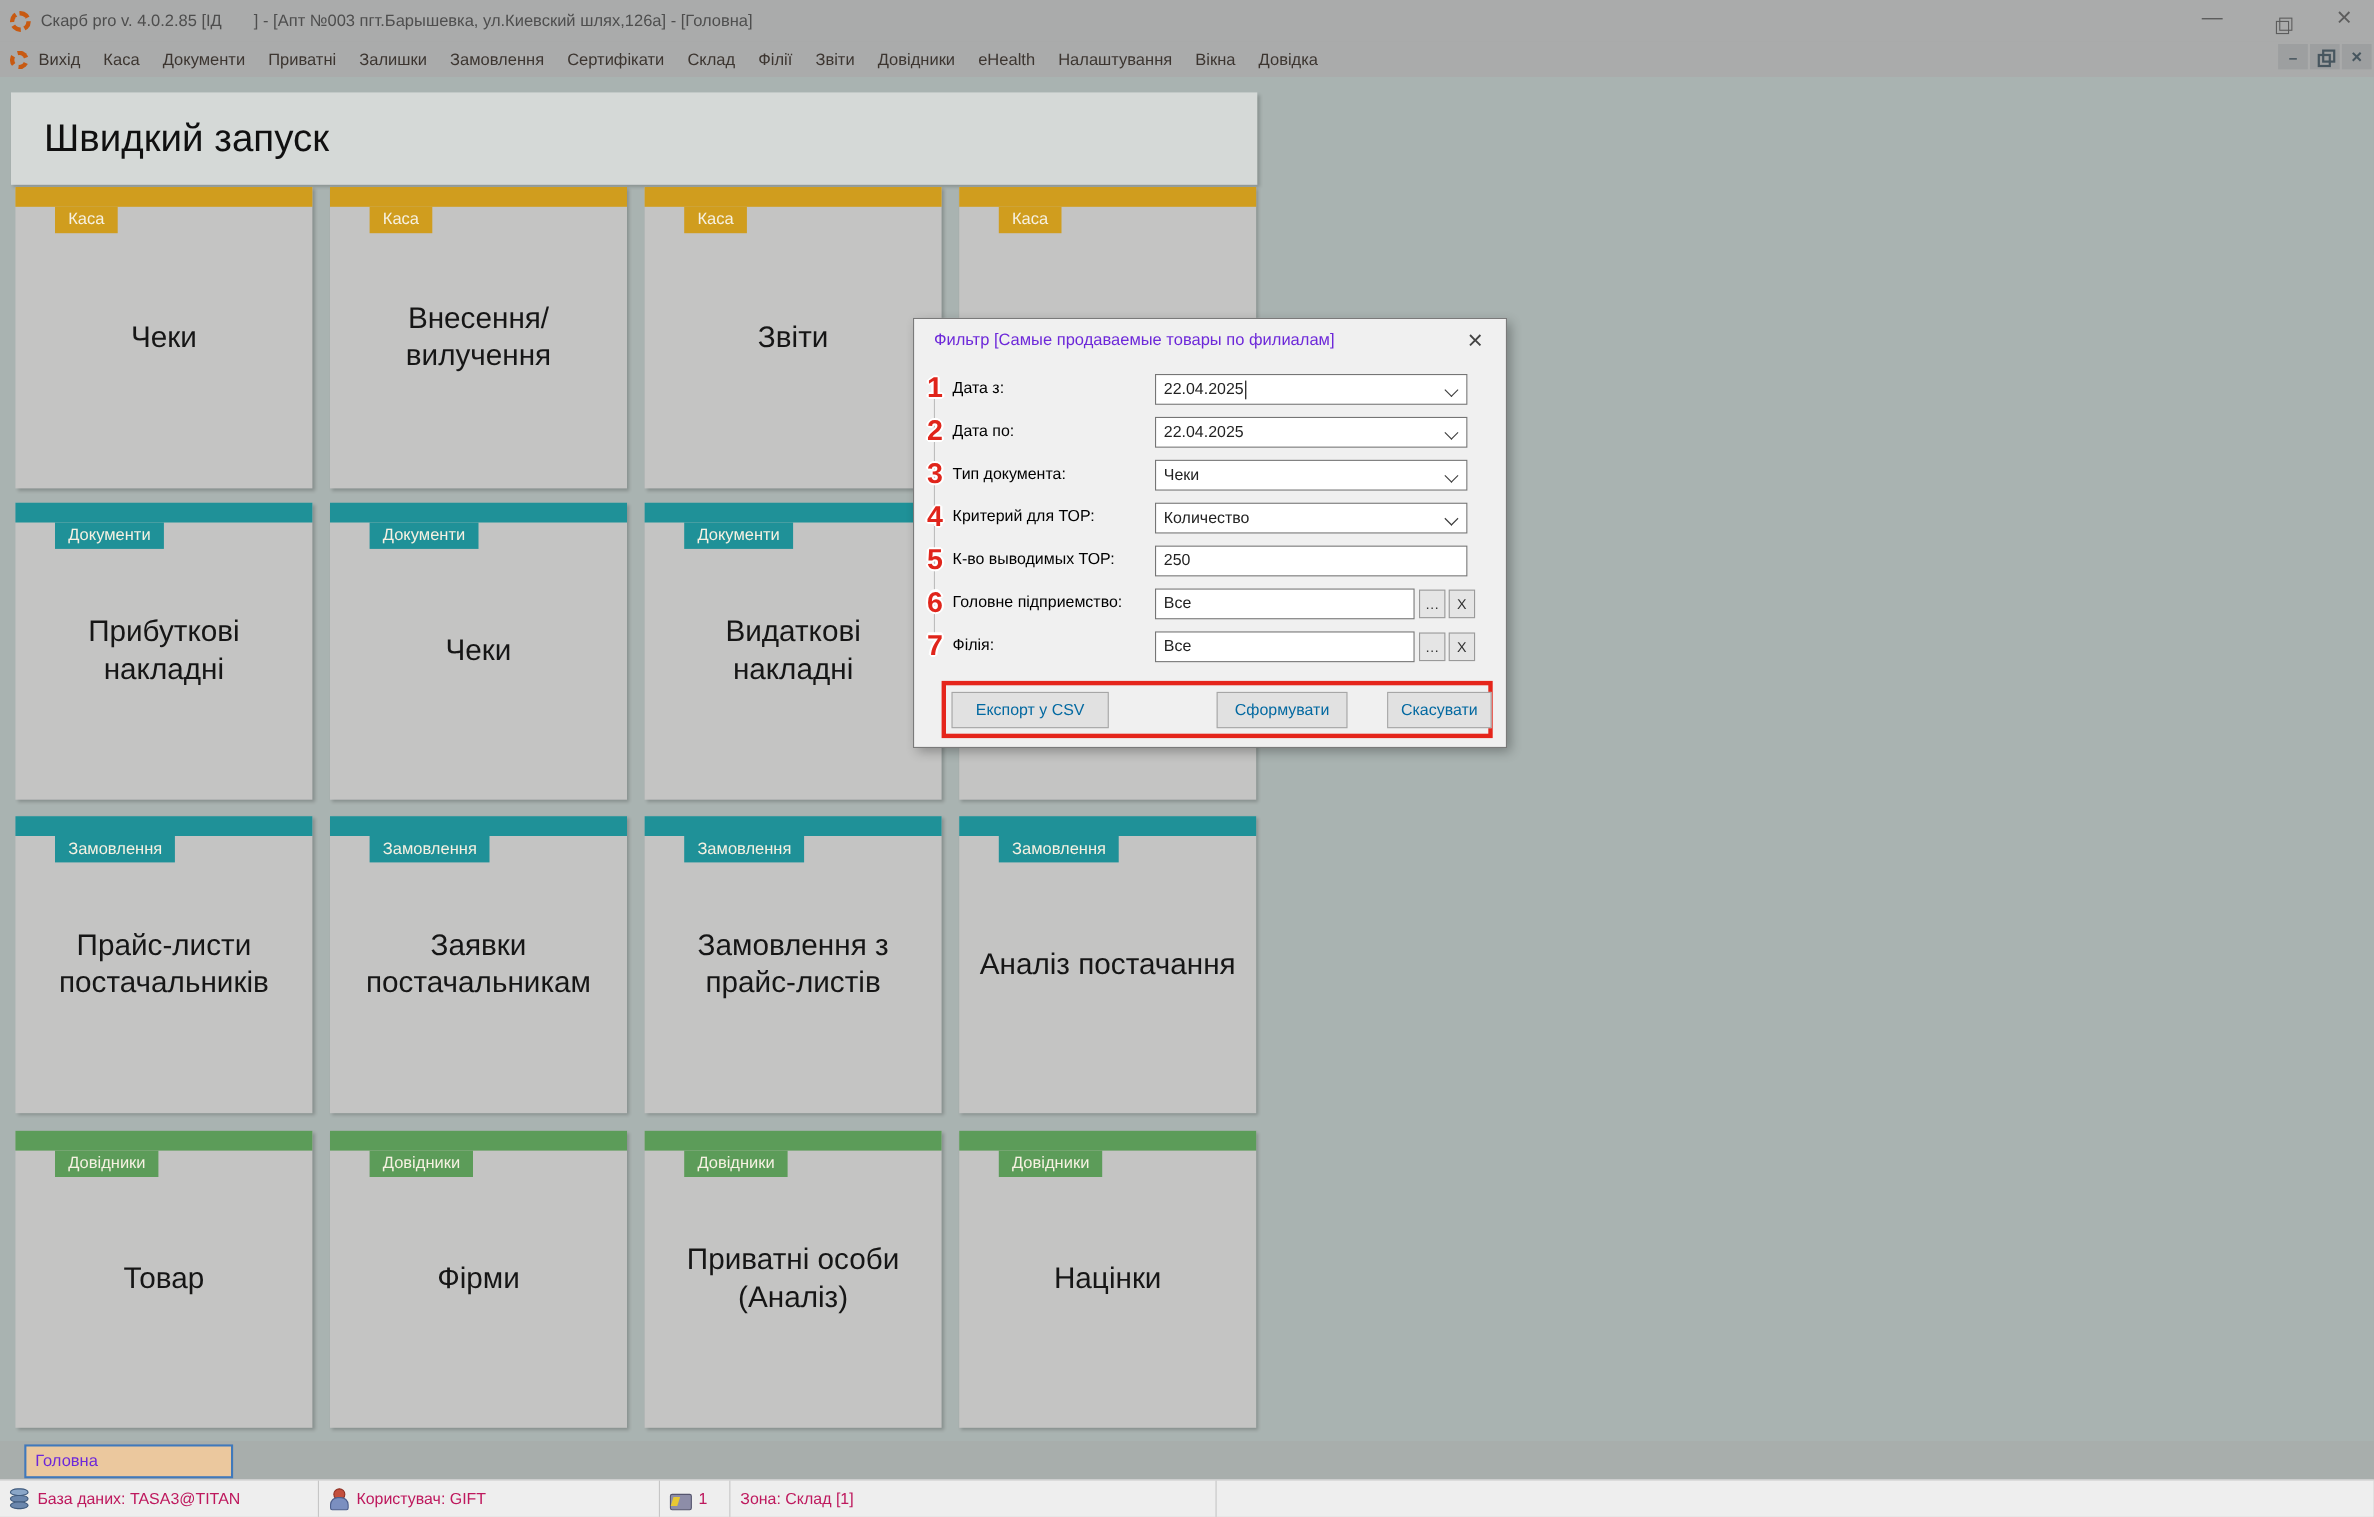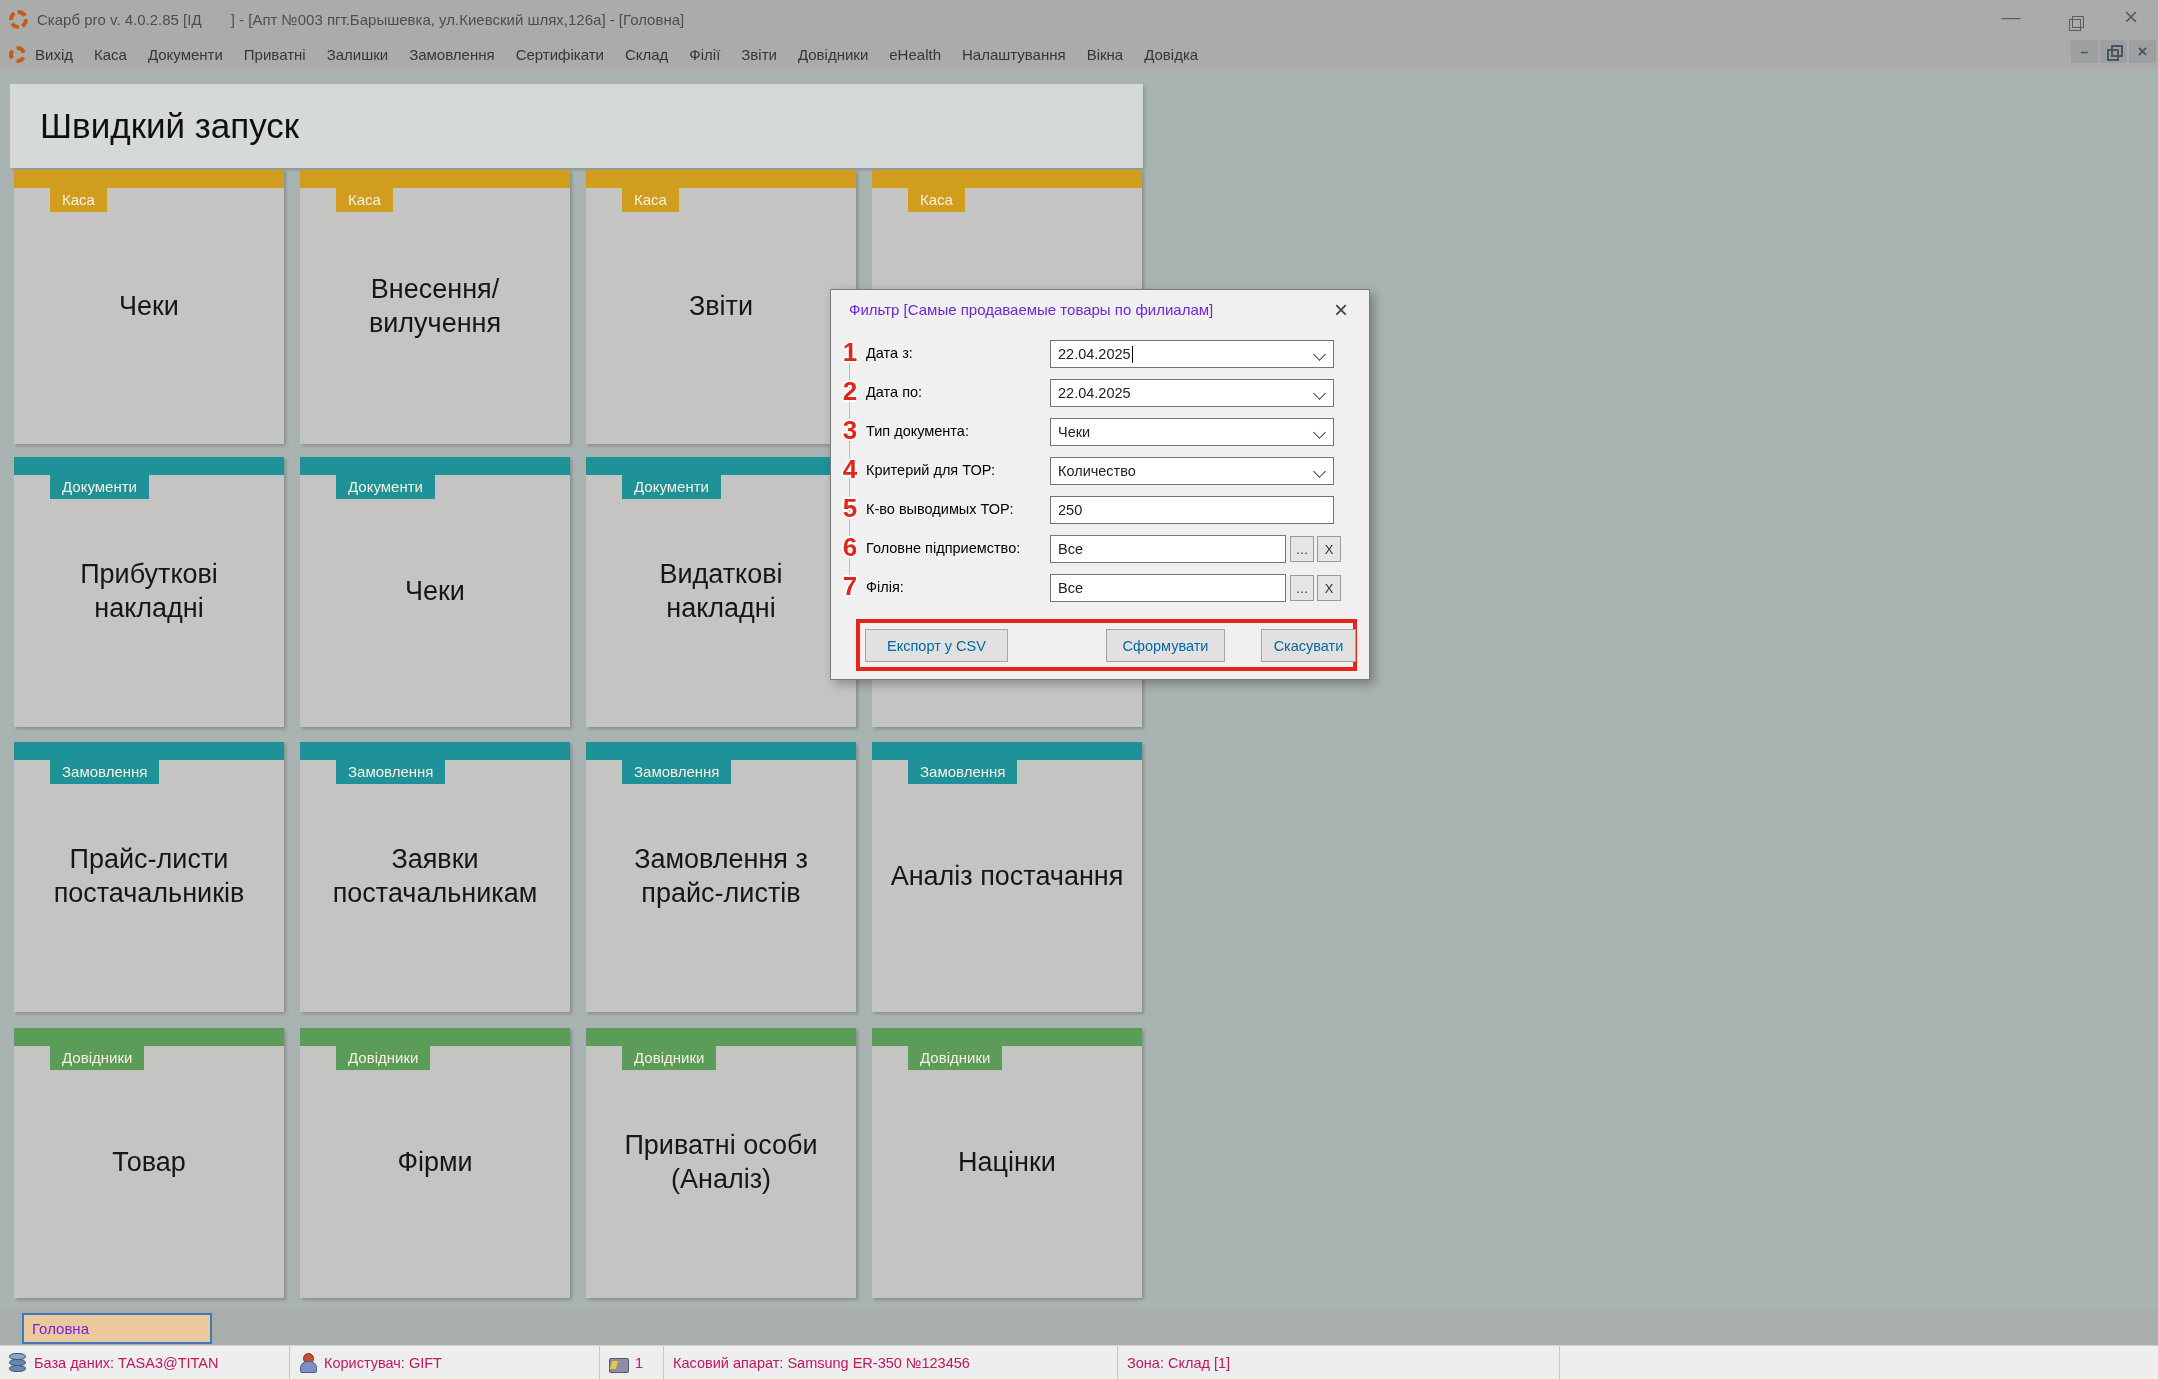--- a/index.html
+++ b/index.html
@@ -310,20 +310,17 @@
     <span>База даних: TASA3@TITAN</span>
   </div>
   <div class="sb-sec sb2">
     <span class="icon-user"></span>
     <span>Користувач: GIFT</span>
   </div>
   <div class="sb-sec sb3">
     <span class="icon-cash"></span>
     <span>1</span>
   </div>
-  <div class="sb-sec sb4">
-    <span>Касовий апарат: Samsung ER-350 №123456</span>
-  </div>
   <div class="sb-sec sb5">
     <span>Зона: Склад [1]</span>
   </div>
   <div class="sb-fill"></div>
 </div>
 
 </body></html>

